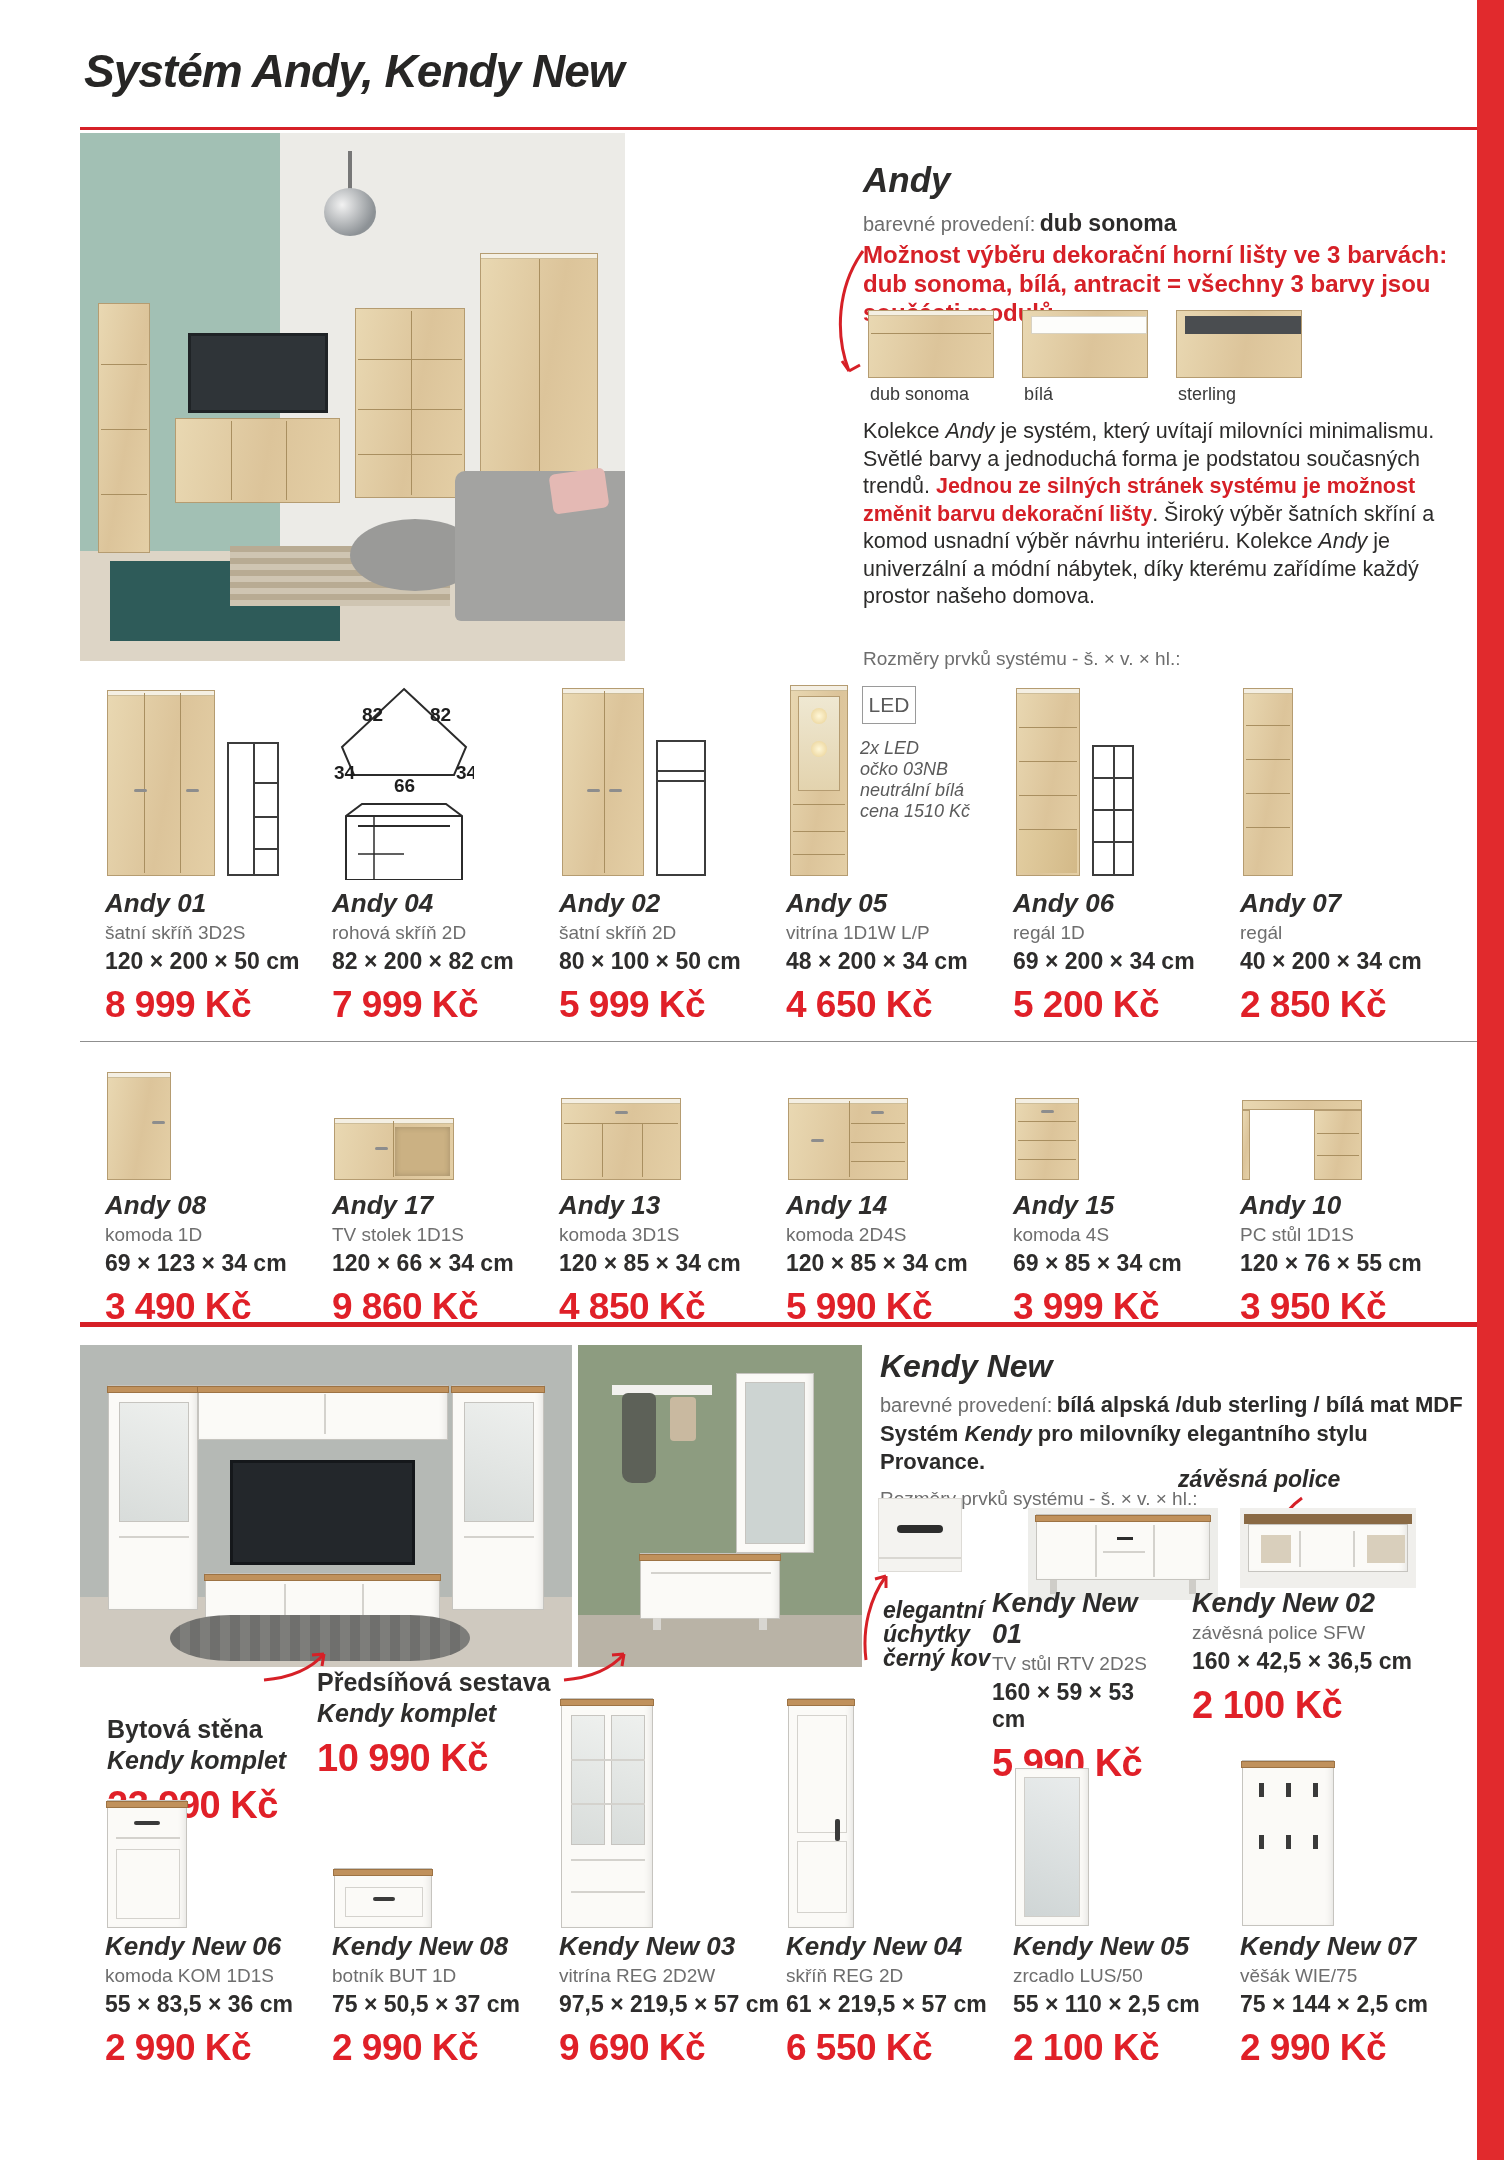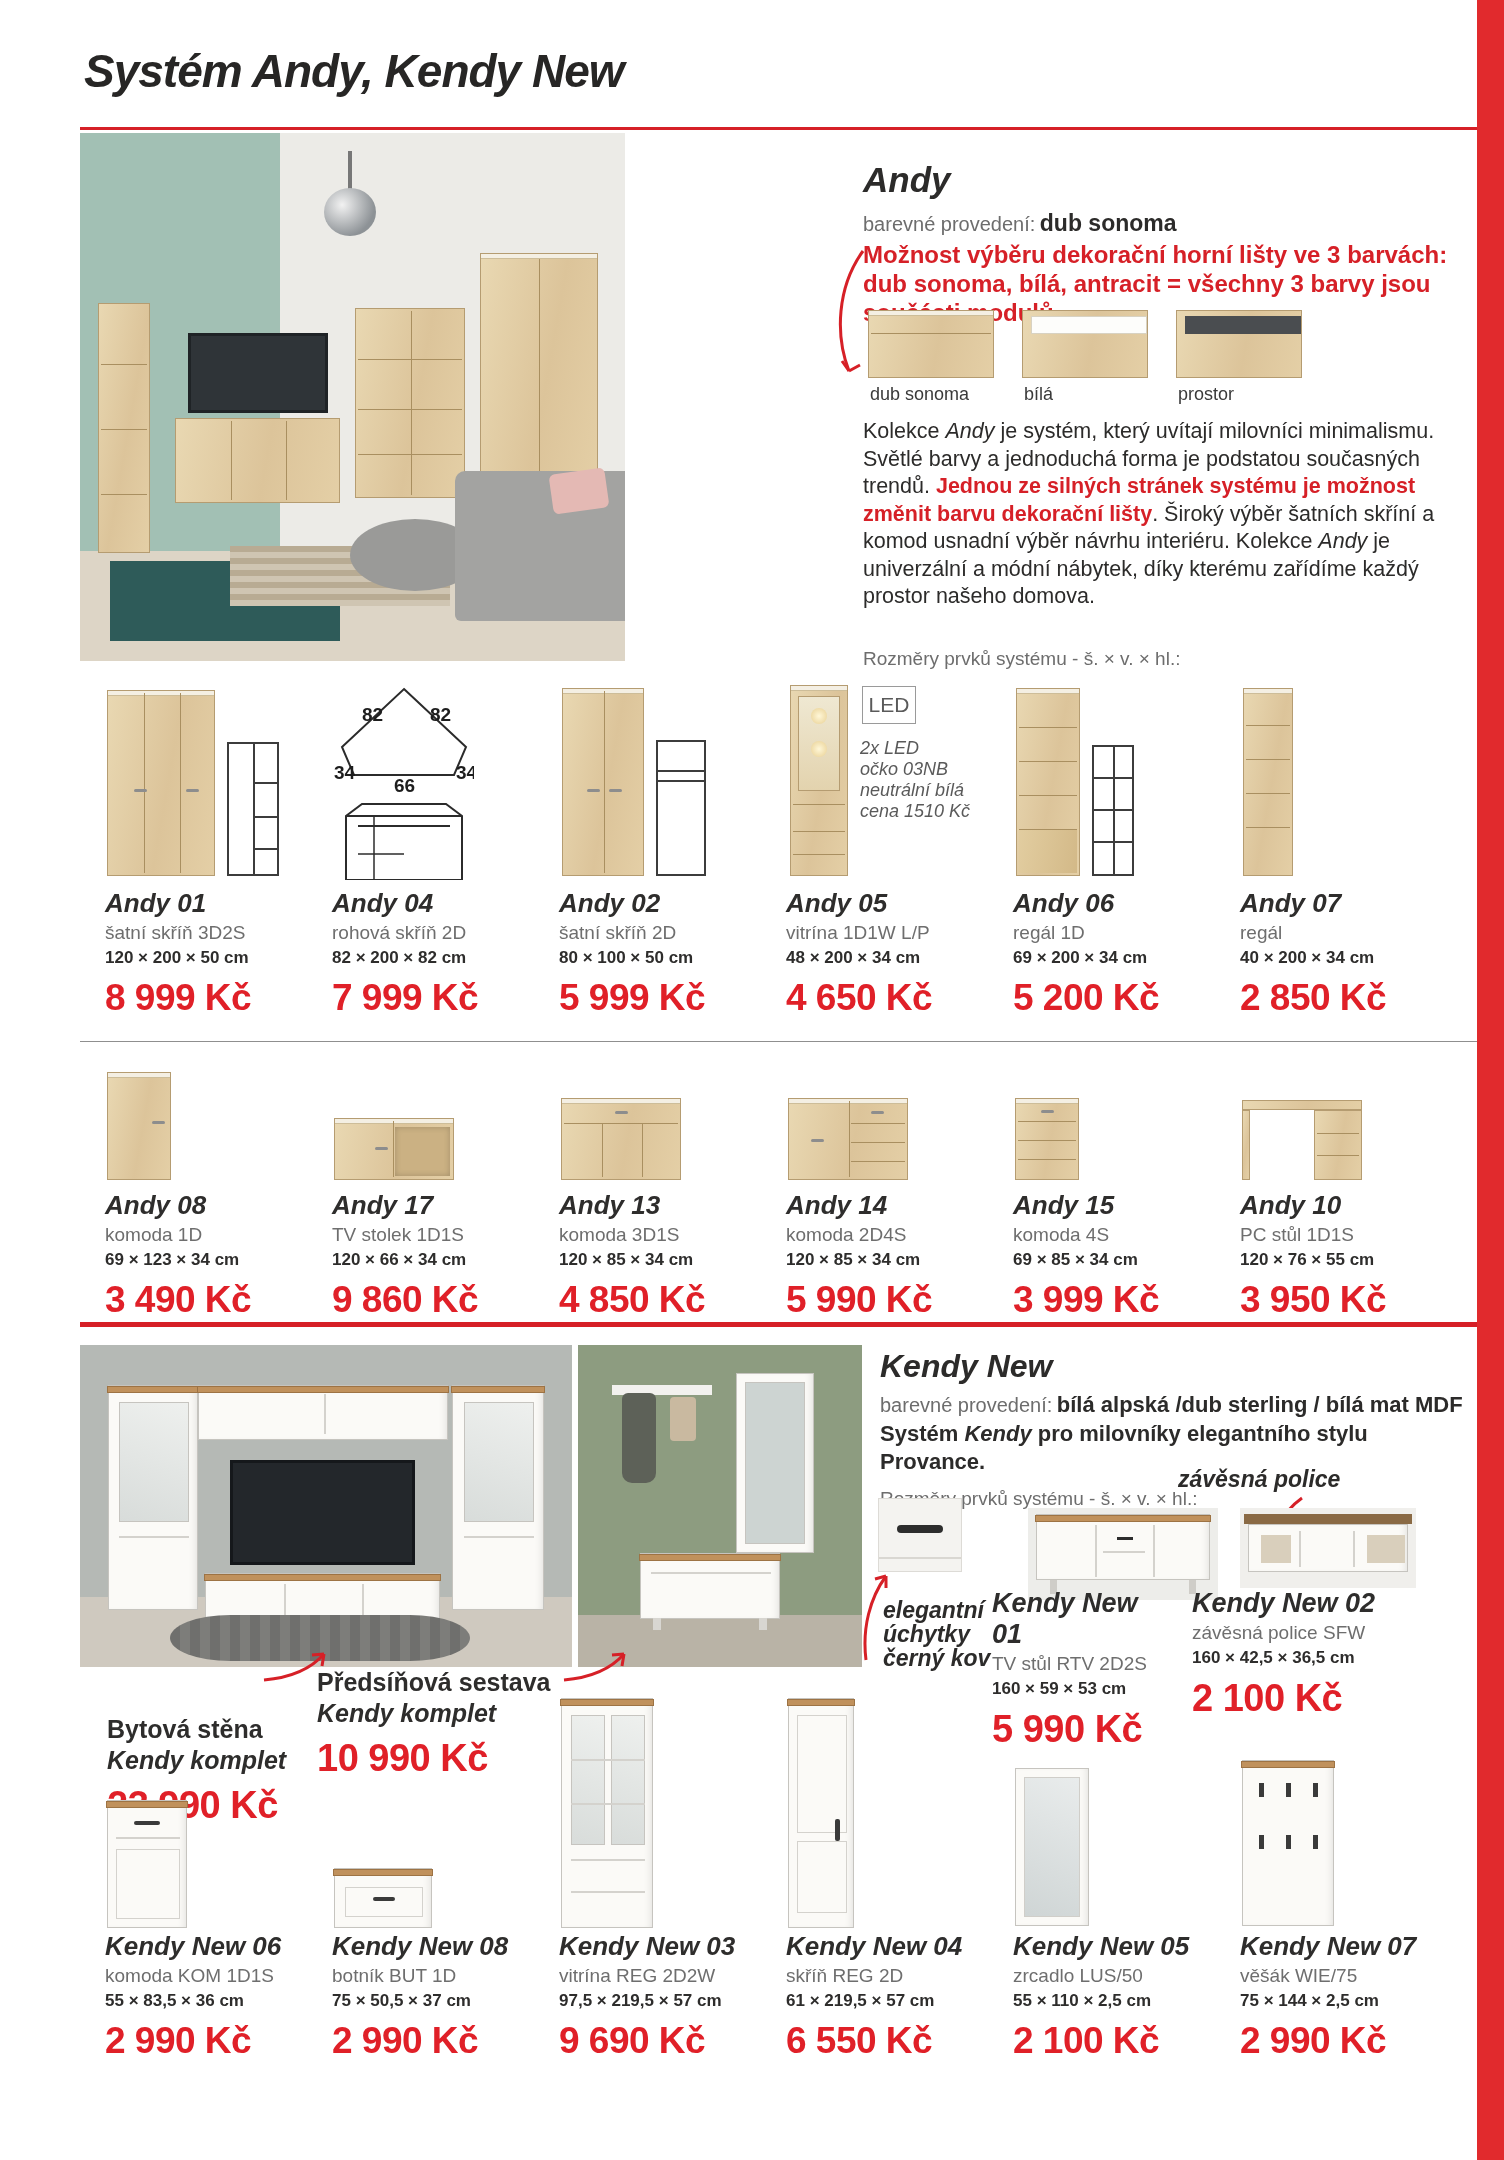--- a/index.html
+++ b/index.html
@@ -19,21 +19,21 @@
   .body-text { font-size:21.5px; color:#2c2b2a; line-height:27.5px; }
   .body-text .em { font-style:italic; }
   .body-text .red { color:#d62027; font-weight:bold; }
   .dims-note { font-size:19px; color:#6d6d6d; }
   .swatch-label { font-size:18px; color:#3a3a3a; }
   .callout { font-size:23px; font-weight:bold; font-style:italic; color:#2c2b2a; }
 
   .card { position:absolute; width:222px; }
   .pname { font-size:26px; font-weight:bold; font-style:italic; color:#2e2d2c; }
   .psub  { font-size:19px; color:#6e6e6e; margin-top:3px; }
-  .pdims { font-size:17px; font-weight:bold; color:#2e2d2c; margin-top:4px; }
+  .pdims { font-size:23px; font-weight:bold; color:#2e2d2c; margin-top:4px; }
   .pprice{ font-size:37px; font-weight:bold; color:#e02028; margin-top:9px; letter-spacing:-0.5px; }
   .pprice.big { font-size:38px; }
 
   
   .wood { position:absolute; background:linear-gradient(100deg,#e9d8b2 0%,#dcc49a 55%,#e4cfa6 100%); border:1px solid #b59c71; }
   .wood .vl { position:absolute; top:2px; bottom:2px; width:1px; background:#a98f60; }
   .wood .hl { position:absolute; left:2px; right:2px; height:1px; background:#a98f60; }
   .wood .cap { position:absolute; top:0; left:0; right:0; height:5px; background:#f4efe3; border-bottom:1px solid #cdbd99; }
   .hdl { position:absolute; width:13px; height:3px; background:#8d8d8d; border-radius:2px; }
   .schema { position:absolute; background:#fff; border:2px solid #3c3c3c; }
@@ -119,21 +119,21 @@
       <div class="hl" style="top:22px"></div>
     </div>
   <div class="wood" style="left:1022px;top:310px;width:126px;height:68px;">
       <div style="position:absolute;top:5px;left:8px;right:0;height:18px;background:#fdfdfb;border:1px solid #d8d2c2;"></div>
     </div>
   <div class="wood" style="left:1176px;top:310px;width:126px;height:68px;">
       <div style="position:absolute;top:5px;left:8px;right:0;height:18px;background:#4a4d50;"></div>
     </div>
   <div class="swatch-label" style="position:absolute;left:870px;top:384px;">dub sonoma</div>
   <div class="swatch-label" style="position:absolute;left:1024px;top:384px;">bílá</div>
-  <div class="swatch-label" style="position:absolute;left:1178px;top:384px;">prostor</div>
+  <div class="swatch-label" style="position:absolute;left:1178px;top:384px;">sterling</div>
 
   <p class="body-text" style="position:absolute;left:863px;top:418px;width:612px;">
     <span>Kolekce </span><span class="em">Andy</span><span> je systém, který uvítají milovníci minimalismu. Světlé barvy a jednoduchá forma je podstatou současných trendů. </span><span class="red">Jednou ze silných stránek systému je možnost změnit barvu dekorační lišty</span><span>. Široký výběr šatních skříní a komod usnadní výběr návrhu interiéru. Kolekce </span><span class="em">Andy</span><span> je univerzální a módní nábytek, díky kterému zařídíme každý prostor našeho domova.</span>
   </p>
   <div class="dims-note" style="position:absolute;left:863px;top:648px;">Rozměry prvků systému - š. × v. × hl.:</div>
 
   <div class="wood" style="left:107px;top:690px;width:108px;height:186px;">
       <div class="cap"></div>
       <div class="vl" style="left:36px"></div>
       <div class="vl" style="left:72px"></div>

